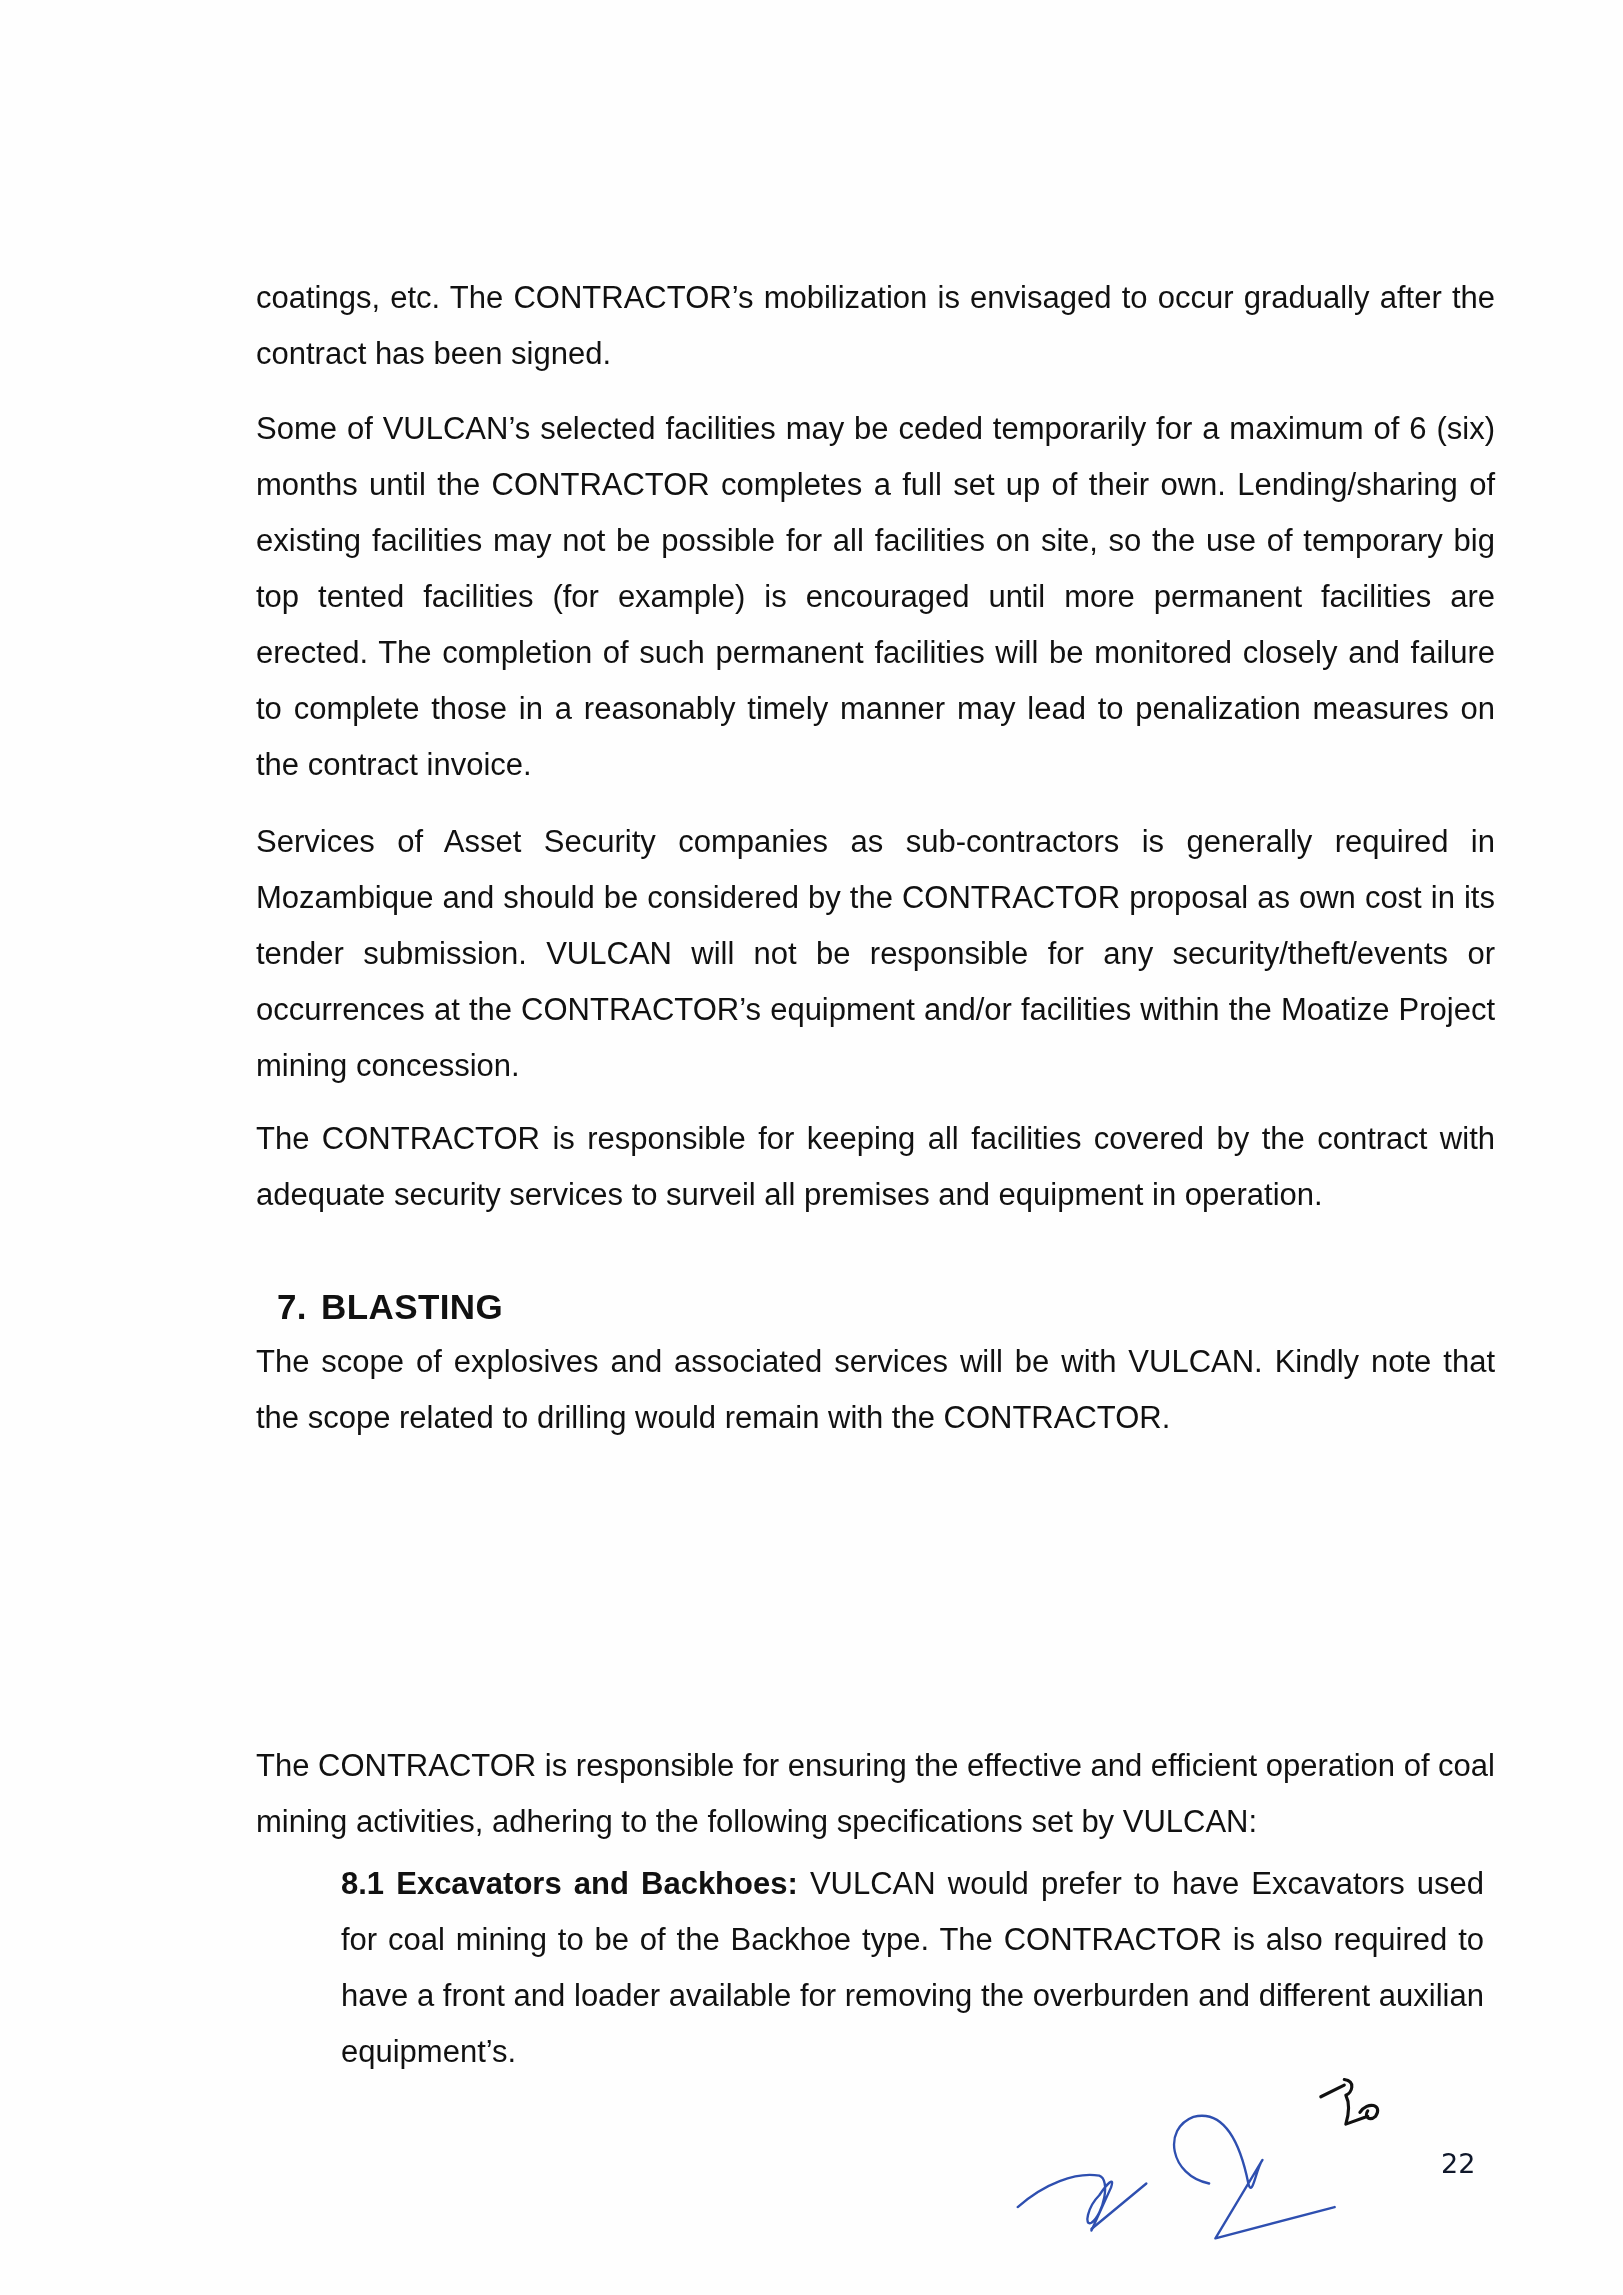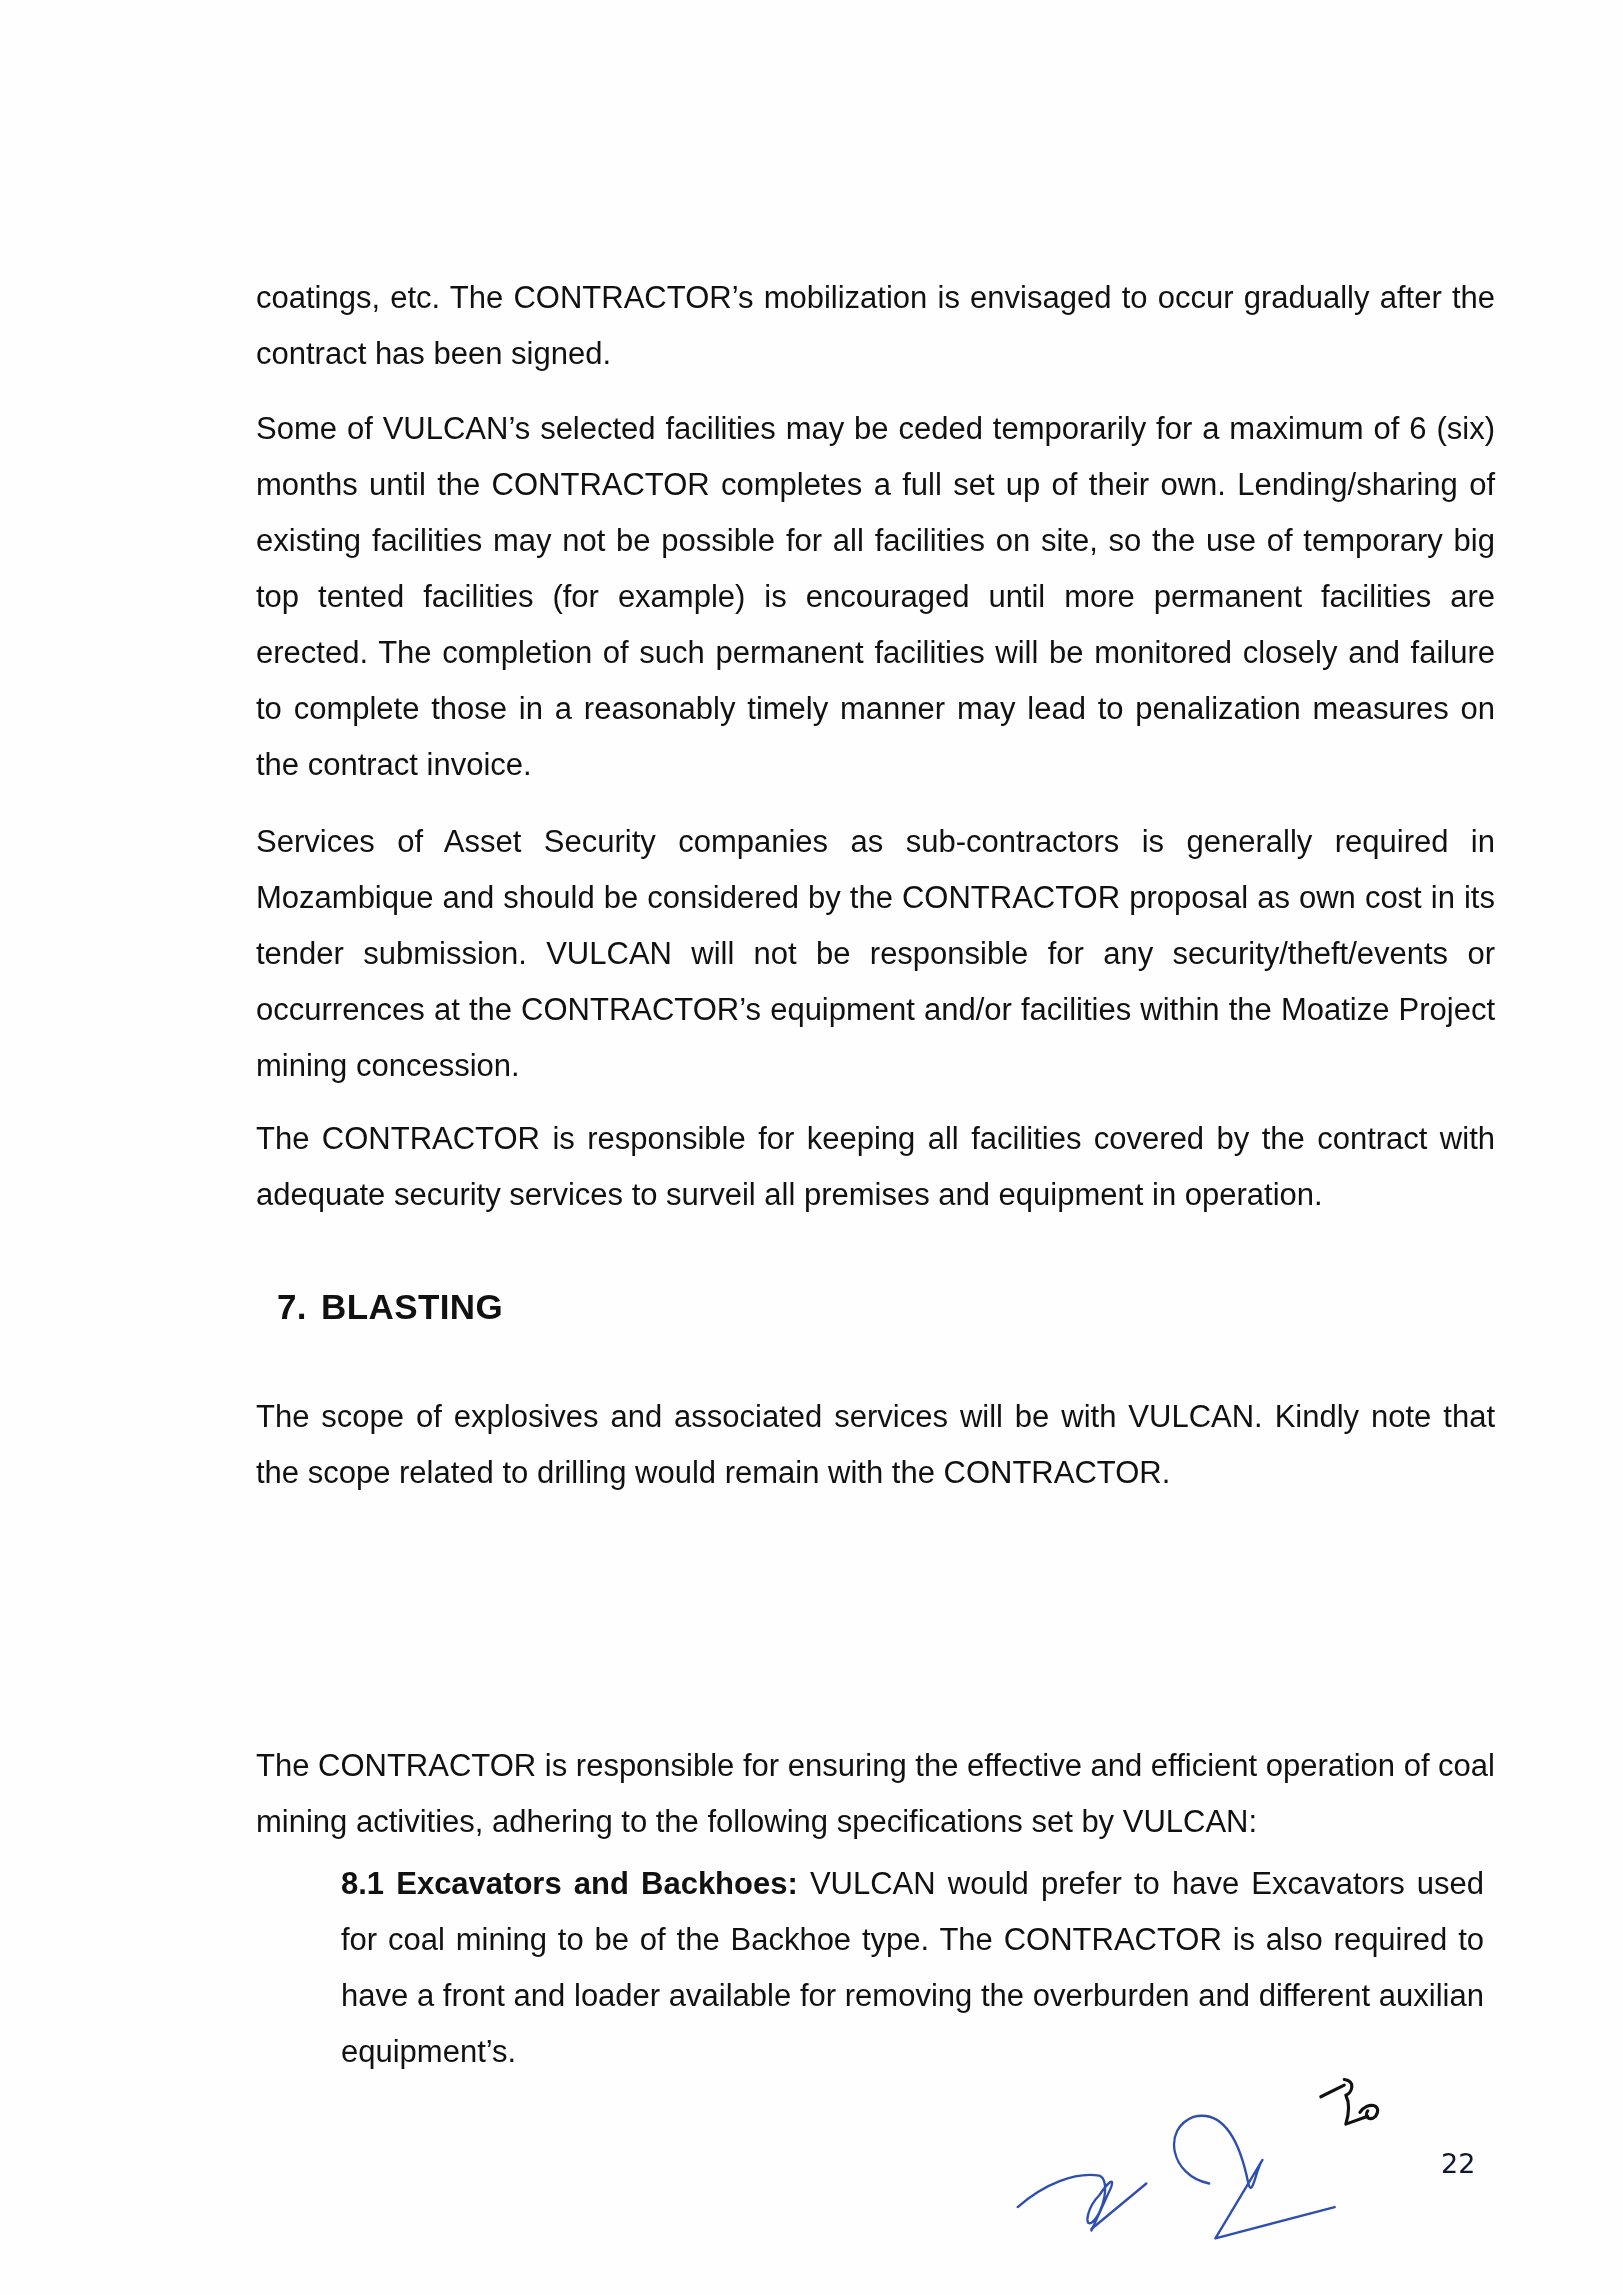--- a/index.html
+++ b/index.html
@@ -38,21 +38,21 @@
   <p class="body-text" style="top:389px;">Some of VULCAN’s selected facilities may be ceded temporarily for a maximum of 6 (six) months until the CONTRACTOR completes a full set up of their own. Lending/sharing of existing facilities may not be possible for all facilities on site, so the use of temporary big top tented facilities (for example) is encouraged until more permanent facilities are erected. The completion of such permanent facilities will be monitored closely and failure to complete those in a reasonably timely manner may lead to penalization measures on the contract invoice.</p>
 
   <p class="body-text" style="top:802px;">Services of Asset Security companies as sub-contractors is generally required in Mozambique and should be considered by the CONTRACTOR proposal as own cost in its tender submission. VULCAN will not be responsible for any security/theft/events or occurrences at the CONTRACTOR’s equipment and/or facilities within the Moatize Project mining concession.</p>
 
   <p class="body-text" style="top:1099px;">The CONTRACTOR is responsible for keeping all facilities covered by the contract with adequate security services to surveil all premises and equipment in operation.</p>
 
   <h2 class="heading" style="top:1283px;">
     <span class="num">7.</span><span>BLASTING</span>
   </h2>
 
-  <p class="body-text" style="top:1377px;">The scope of explosives and associated services will be with VULCAN. Kindly note that the scope related to drilling would remain with the CONTRACTOR.</p>
+  <p class="body-text" style="top:1322px;">The scope of explosives and associated services will be with VULCAN. Kindly note that the scope related to drilling would remain with the CONTRACTOR.</p>
 
 
   <p class="body-text" style="top:1726px;">The CONTRACTOR is responsible for ensuring the effective and efficient operation of coal mining activities, adhering to the following specifications set by VULCAN:</p>
 
   <p class="sub-text" style="top:1856px;">
     <b>8.1 Excavators and Backhoes:</b><span> VULCAN would prefer to have Excavators used for coal mining to be of the Backhoe type. The CONTRACTOR is also required to have a front and loader available for removing the overburden and different auxilian equipment’s.</span>
   </p>
 
   <svg class="sig" style="left:1013px; top:2097px;" width="455" height="173" viewBox="0 0 580 220">
     <path d="M6 140 C 40 110, 80 95, 110 100 C 125 105, 115 150, 100 160 C 90 165, 95 140, 110 125 C 120 110, 130 100, 125 115 L 100 170" fill="none" stroke="#2e4fb0" stroke-width="3" stroke-linecap="round"></path>

